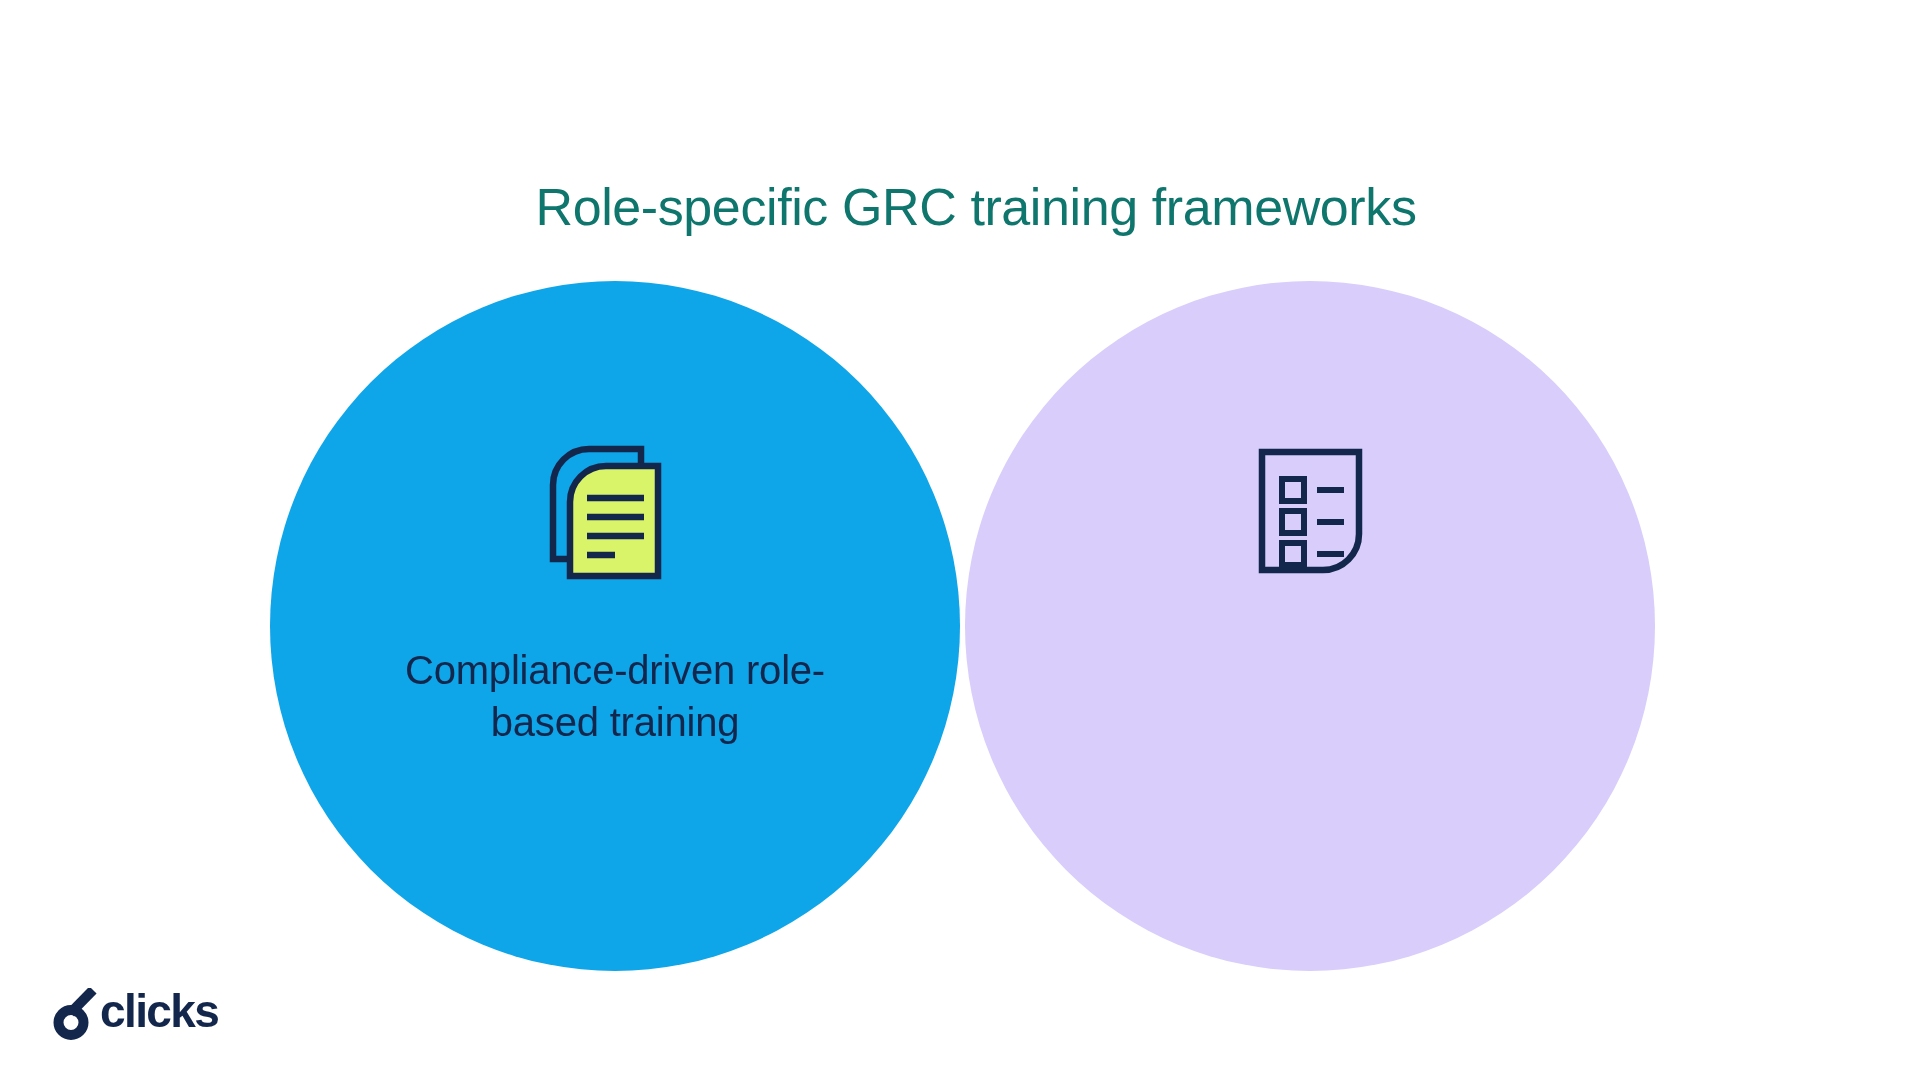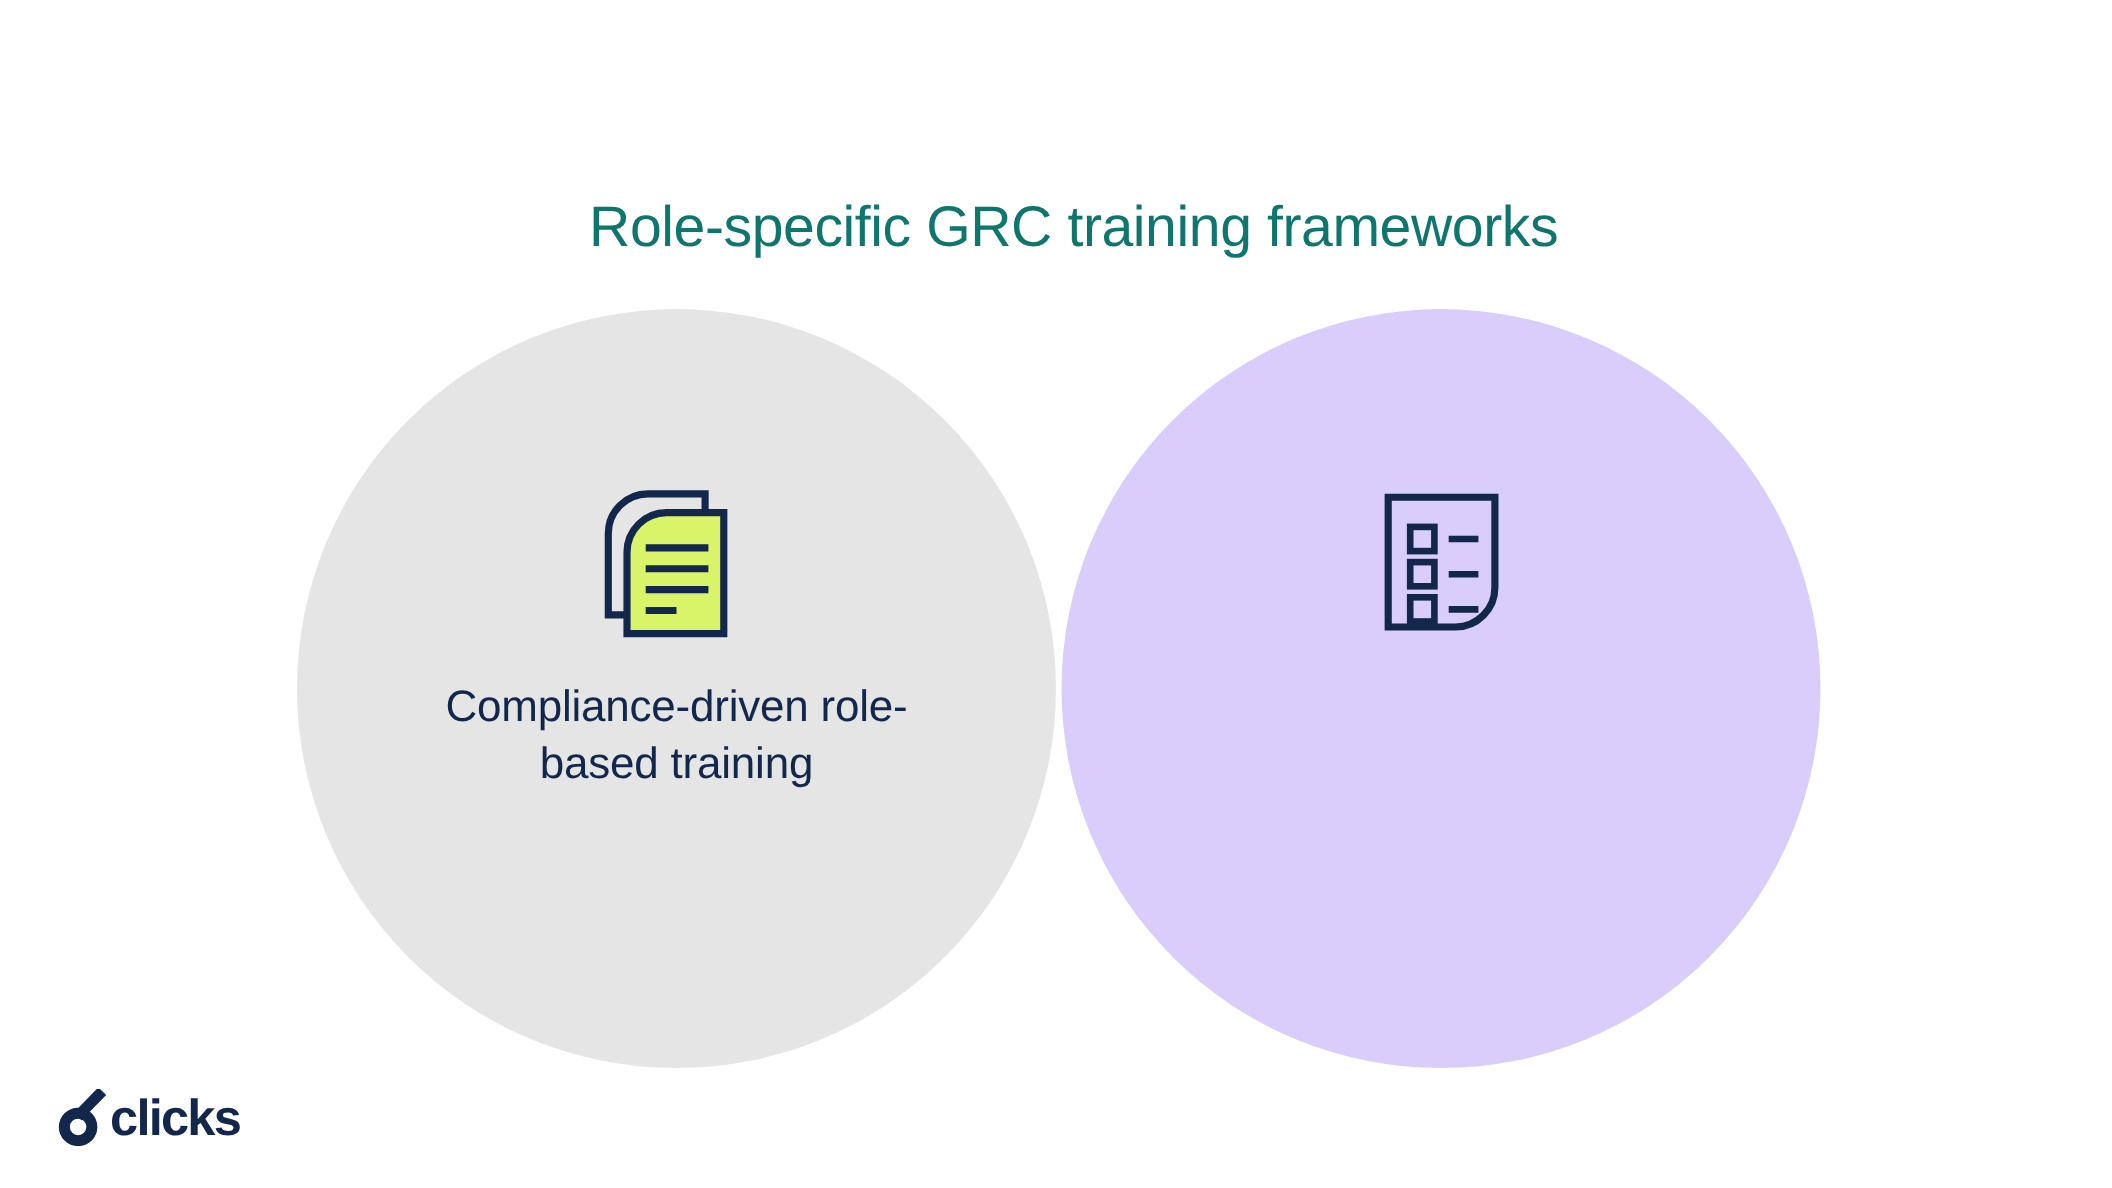--- a/index.html
+++ b/index.html
@@ -45,21 +45,22 @@
     flex-direction: column;
     align-items: center;
     justify-content: flex-start;
   }
 
   #circle-compliance {
     left: 270px;
     top: 281px;
     width: 690px;
     height: 690px;
-    background: #e5e5e5;
+    background: #0ea5e9;
+    gap: 28px;
   }
 
   #circle-risk {
     left: 965px;
     top: 281px;
     width: 690px;
     height: 690px;
     background: #d9cdfb;
   }
 
@@ -83,21 +84,21 @@
     color: #13264b;
   }
 
   
   #logo {
     position: absolute;
     left: 52px;
     top: 988px;
     height: 56px;
     display: flex;
-    align-items: center;
+    align-items: flex-start;
   }
   #logo svg { display: block; }
   #logo-text {
     font-size: 46px;
     line-height: 46px;
     font-weight: 700;
     letter-spacing: -1.6px;
     color: #13264b;
     margin-left: 2px;
   }

